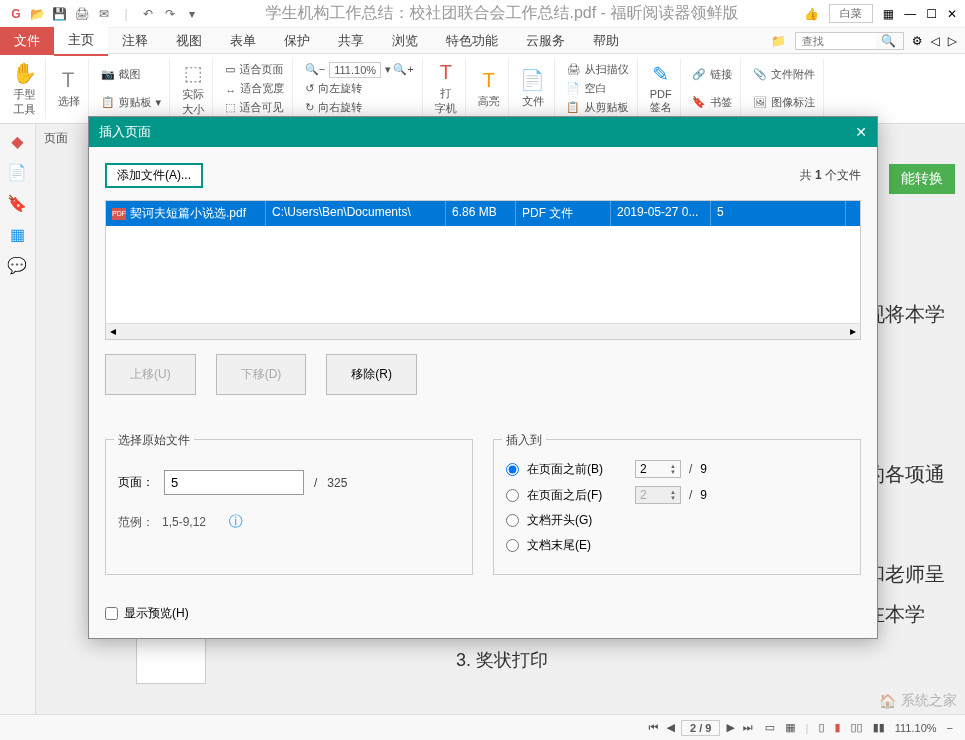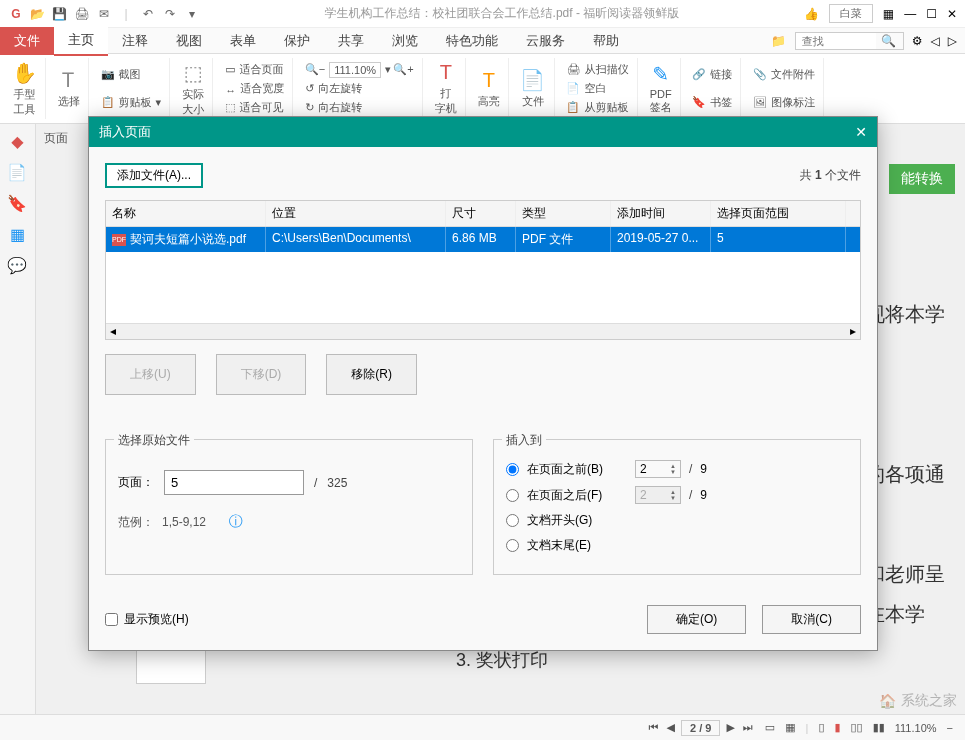--- a/index.html
+++ b/index.html
@@ -1,21 +1,21 @@
 <!DOCTYPE html>
 <html><head>
 <meta charset="utf-8">
 <style>
 * { margin: 0; padding: 0; box-sizing: border-box; font-family: "Microsoft YaHei", sans-serif; }
 body { width: 965px; height: 740px; background: #fff; position: relative; overflow: hidden; font-size: 12px; }
 
 .titlebar { height: 28px; background: #fff; display: flex; align-items: center; padding: 0 8px; border-bottom: 1px solid #eee; }
 .titlebar .left-icons { display: flex; gap: 6px; align-items: center; }
 .titlebar .left-icons span { width: 16px; height: 16px; display: inline-flex; align-items: center; justify-content: center; color: #666; cursor: pointer; }
-.titlebar .title { flex: 1; text-align: center; color: #999; font-size: 12px; }
+.titlebar .title { flex: 1; text-align: center; color: #999; font-size: 16px; }
 .titlebar .right-icons { display: flex; gap: 10px; align-items: center; }
 .ti-box { border: 1px solid #ccc; padding: 1px 10px; font-size: 11px; color: #666; }
 .search-box { display: flex; align-items: center; border: 1px solid #ccc; }
 .search-box input { border: none; outline: none; width: 80px; padding: 2px 6px; font-size: 11px; }
 .search-box .mag { padding: 0 6px; color: #666; }
 
 .menubar { height: 26px; display: flex; align-items: center; border-bottom: 1px solid #ddd; background: #fafafa; }
 .menubar .tab { padding: 5px 14px; font-size: 13px; color: #444; cursor: pointer; }
 .menubar .tab.file { background: #d9534f; color: #fff; }
 .menubar .tab.active { background: #fff; border-bottom: 2px solid #d9534f; color: #333; }
@@ -229,28 +229,20 @@
     <span class="dlg-close">✕</span>
   </div>
   <div class="dlg-body">
     <div class="dlg-top">
       <button class="add-btn">添加文件(A)...</button>
       <div class="file-count">
         <span>共 </span><b>1</b><span> 个文件</span>
       </div>
     </div>
     <div class="table">
-      <div class="thead">
-        <div class="th c1">名称</div>
-        <div class="th c2">位置</div>
-        <div class="th c3">尺寸</div>
-        <div class="th c4">类型</div>
-        <div class="th c5">添加时间</div>
-        <div class="th c6">选择页面范围</div>
-      </div>
       <div class="trow sel">
         <div class="td c1"><span class="pdf-ico">PDF</span><span>契诃夫短篇小说选.pdf</span></div>
         <div class="td c2">C:\Users\Ben\Documents\</div>
         <div class="td c3">6.86 MB</div>
         <div class="td c4">PDF 文件</div>
         <div class="td c5">2019-05-27 0...</div>
         <div class="td c6">5</div>
       </div>
       <div class="scroll-h">
           <span style="float:left;padding:0 4px;">◂</span>
@@ -315,24 +307,20 @@
           <span>文档末尾(E)</span>
         </div>
       </div>
     </div>
   </div>
   <div class="dlg-foot">
     <label class="chk">
       <input type="checkbox" style="">
       <span>显示预览(H)</span>
     </label>
-    <div class="foot-btns">
-      <button class="fbtn">确定(O)</button>
-      <button class="fbtn">取消(C)</button>
-    </div>
   </div>
 </div>
 
 <div class="statusbar">
   <div class="nav">
     <span>⏮</span>
     <span>◀</span>
     <span style="border:1px solid #ccc;padding:1px 8px;font-weight:bold;">2 / 9</span>
     <span>▶</span>
     <span>⏭</span>

